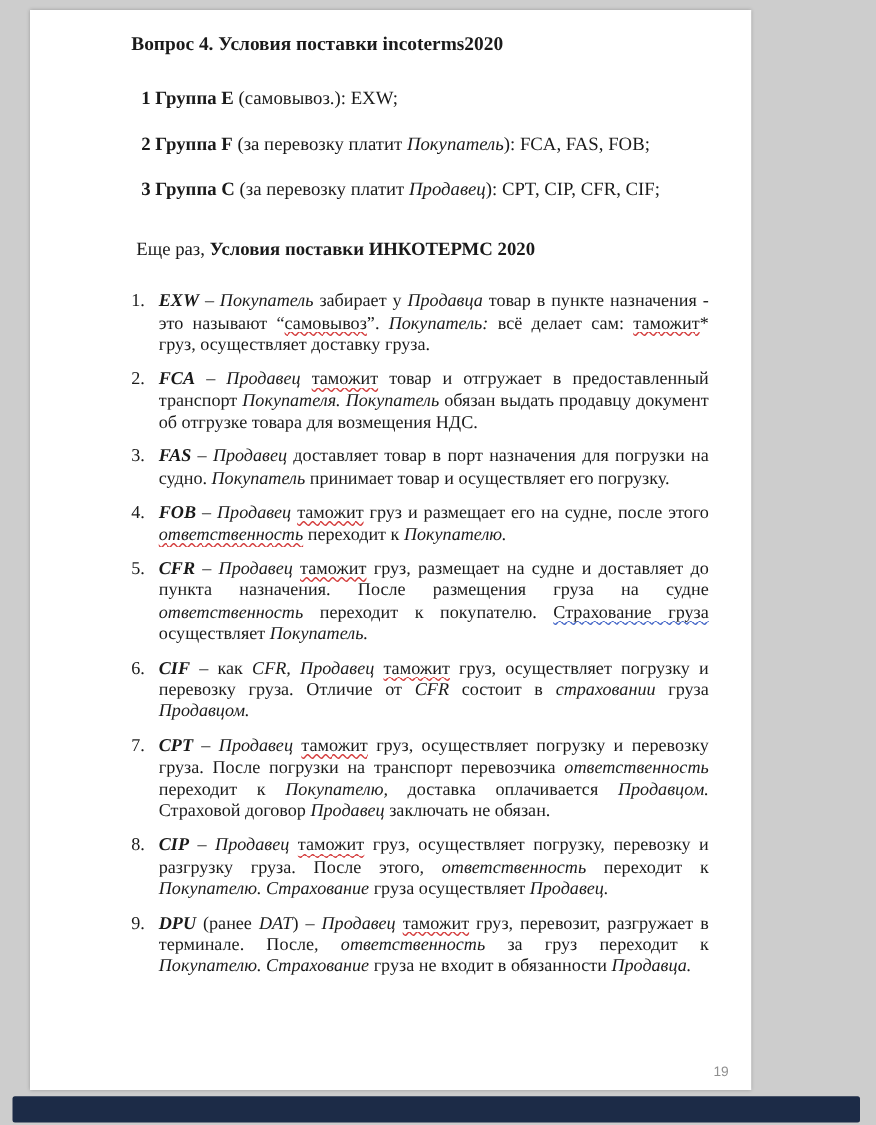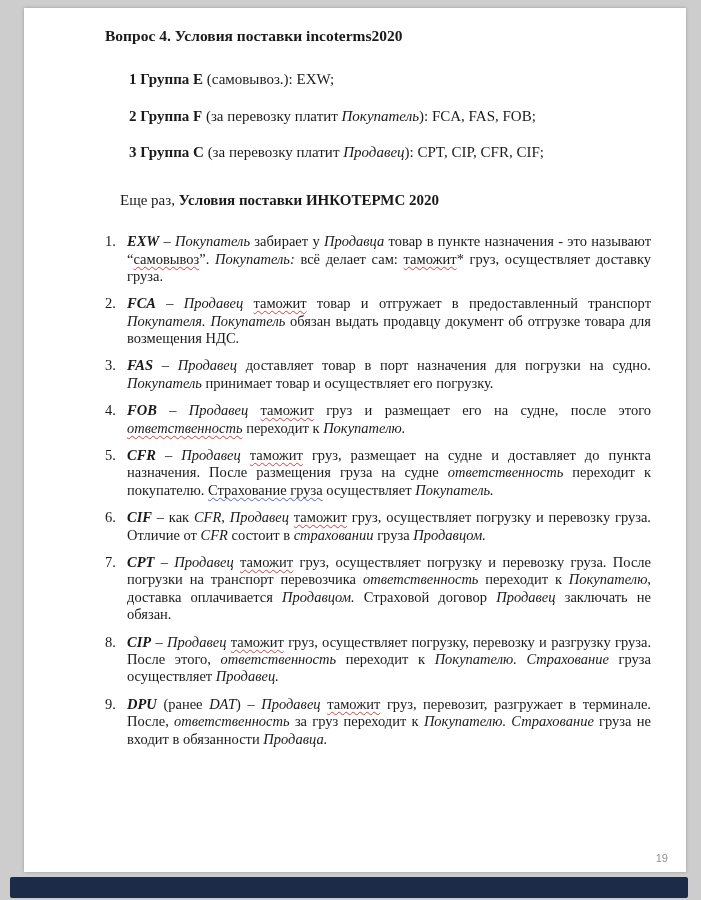--- a/index.html
+++ b/index.html
@@ -1,29 +1,29 @@
 <!DOCTYPE html>
 <html><head>
 <meta charset="utf-8">
 <style>
   html,body{margin:0;padding:0;}
   body{font-family:"Liberation Serif","DejaVu Serif",serif;}
   .canvas{position:relative;width:701px;height:900px;background:#cdcdcd;overflow:hidden;}
   .page{
-    position:absolute;left:24px;top:8px;width:662px;height:864px;
+    position:absolute;left:24px;top:8px;width:577px;height:864px;
     background:#ffffff;box-sizing:border-box;
     padding:18px 34px 0 81px;
     box-shadow:0 0 3px rgba(0,0,0,0.25);
     color:#1a1a1a;
   }
   .title{font-size:15.5px;font-weight:bold;margin:0 0 26px 0;line-height:1.25;}
   .intro{font-size:15px;font-weight:bold;font-style:italic;margin:0 0 30px 0;line-height:1.3;max-width:545px;}
-  .groups{margin-left:24px;}
+  .groups{margin-left:8px;}
   .group-line{font-size:15px;margin:0 0 19px 0;line-height:1.15;}
-  .restate{font-size:15px;margin:30px 0 24px 15px;line-height:1.2;}
+  .restate{font-size:15px;margin:30px 0 24px 4px;line-height:1.2;}
   .items{max-width:546px;}
   .item{position:relative;padding-left:22px;margin:0 0 10px 0;font-size:14.5px;line-height:1.2;text-align:justify;}
   .item .num{position:absolute;left:0;top:0;}
   .st-b{font-weight:bold;}
   .st-i{font-style:italic;}
   .st-r{text-decoration:underline wavy #d43c3c 1px;text-underline-offset:2px;text-decoration-skip-ink:none;}
   .st-u{text-decoration:underline wavy #4668c8 1px;text-underline-offset:2px;text-decoration-skip-ink:none;}
   .page-number{position:absolute;right:18px;bottom:8px;font-size:11px;color:#8f8f8f;font-family:"Liberation Sans",sans-serif;}
   .bottom-bar{position:absolute;left:10px;right:13px;bottom:2px;height:21px;background:#1c2b47;border-radius:2px;}
 </style>

